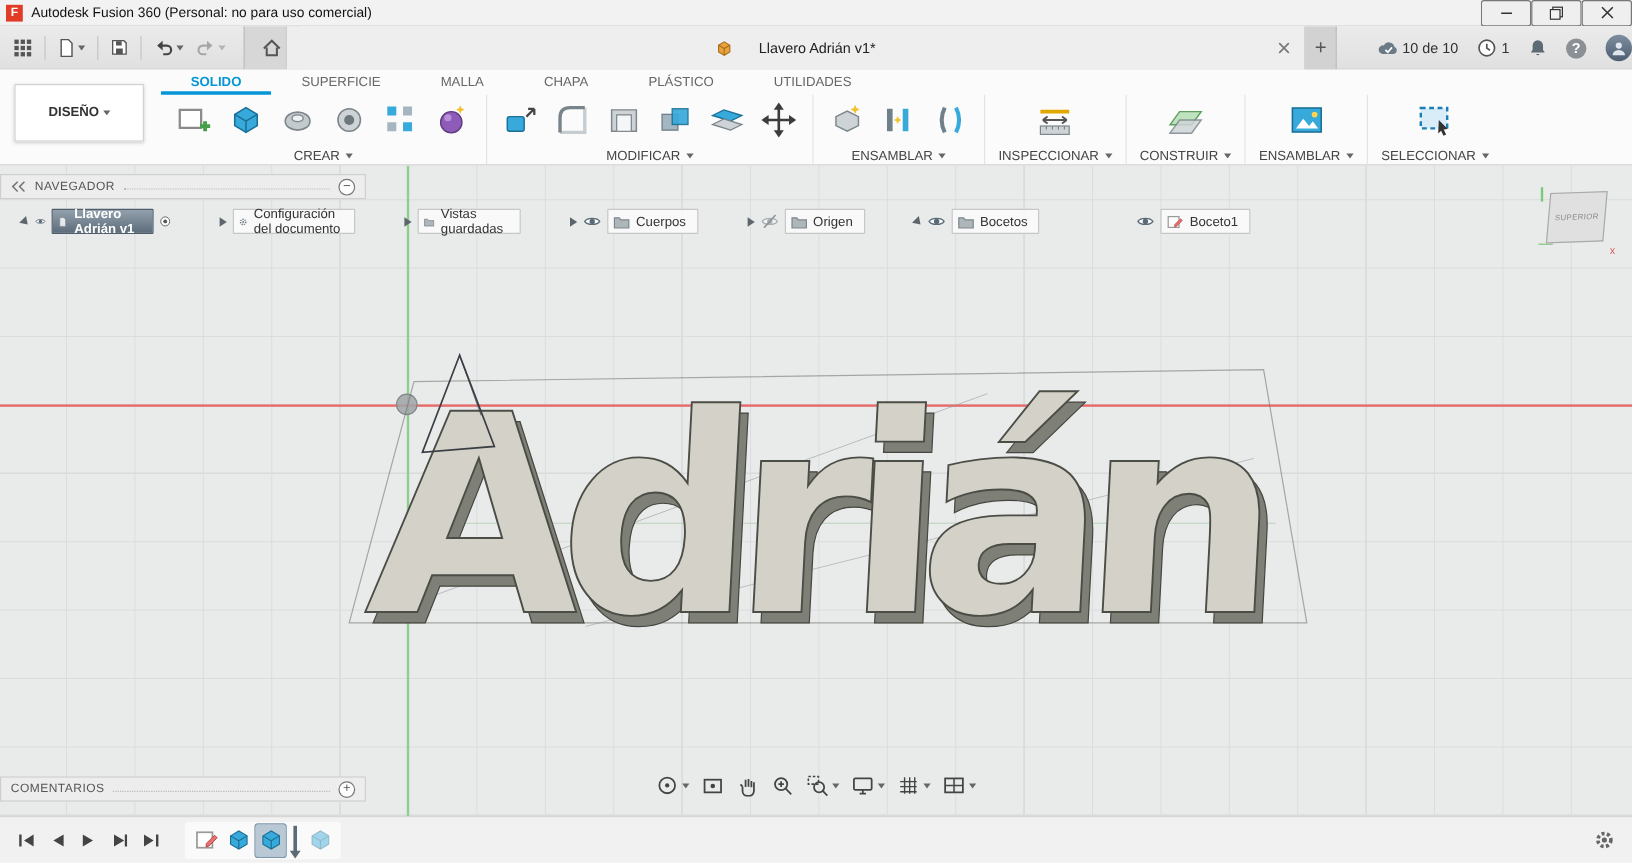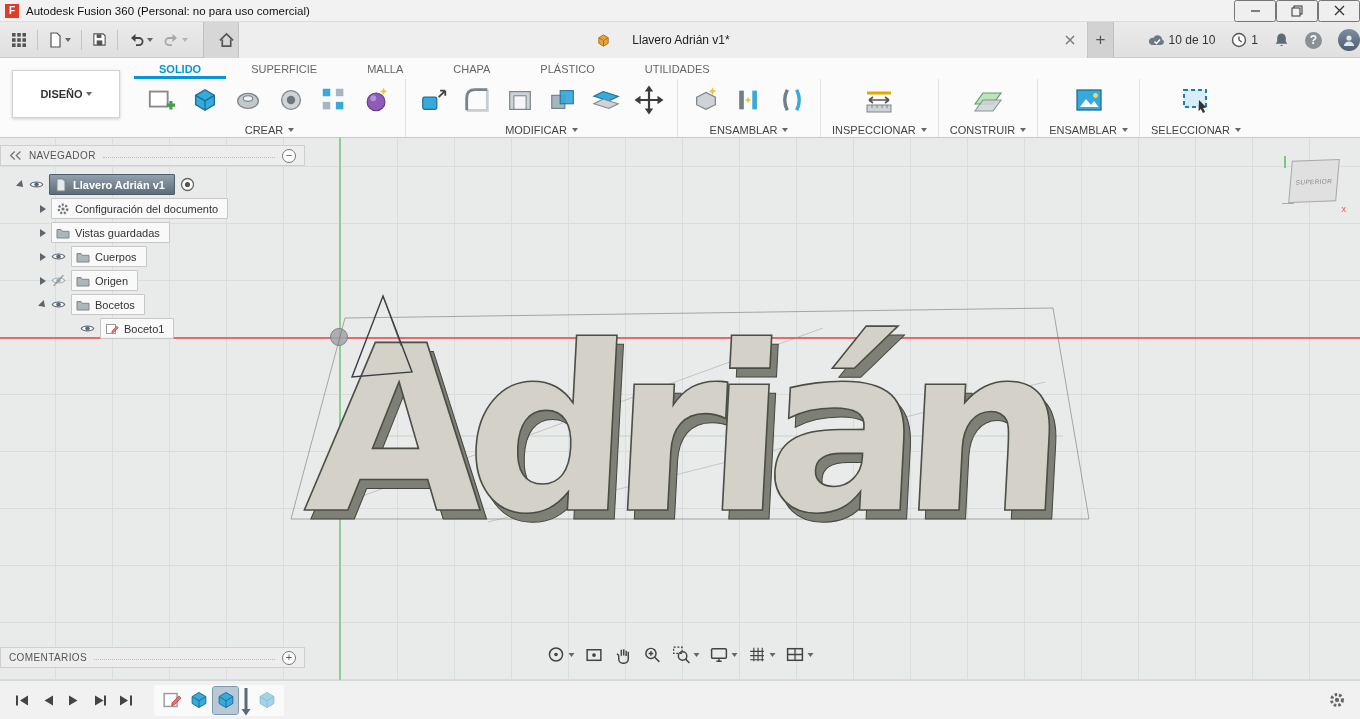--- a/index.html
+++ b/index.html
@@ -55,21 +55,21 @@
   .origin-dot{position:absolute;left:330px;top:190px;width:18px;height:18px;border-radius:50%;background:rgba(160,165,168,.85);border:1.5px solid #7f8587}
 
   .model-svg{position:absolute;left:283px;top:148px}
 
   
   .navigator{position:absolute;left:0;top:7px;width:305px}
   .panel-header{height:21px;background:rgba(236,236,236,.97);border:1px solid #cfcfcf;display:flex;align-items:center;gap:7px;padding:0 8px}
   .panel-title{font-size:10px;color:#555;letter-spacing:.4px}
   .panel-dots{flex:1;border-bottom:1px dotted #bbb;height:1px;margin-top:3px}
   .circle-btn{width:14px;height:14px;border-radius:50%;border:1.3px solid #777;background:#fdfdfd;color:#555;font-size:11px;line-height:11px;display:flex;align-items:center;justify-content:center;cursor:pointer;padding:0}
-  .tree{display:flex;flex-direction:column;gap:1px;padding-top:7px}
+  .tree{display:flex;gap:1px;padding-top:7px}
   .tree-row{display:flex;align-items:center;height:23px;gap:5px}
   .r0{padding-left:18px}.r1{padding-left:40px}.r2{padding-left:80px}
   .tw{width:0;height:0;border-left:6px solid #5d666c;border-top:4.5px solid transparent;border-bottom:4.5px solid transparent;display:inline-block;cursor:pointer}
   .tw.open{transform:rotate(45deg)}
   .chip{display:flex;align-items:center;gap:5px;background:rgba(250,250,250,.92);border:1px solid #c7c7c7;border-radius:1px;height:21px;padding:0 9px 0 4px;font-size:11px;color:#333;cursor:pointer}
   .chip.selected{background:linear-gradient(#93a1ae,#5d6c7a);border-color:#4f5d6a;color:#fff;font-weight:bold}
   .eye{width:15px;height:15px;cursor:pointer}
   .ci{width:14px;height:14px}
 
   

